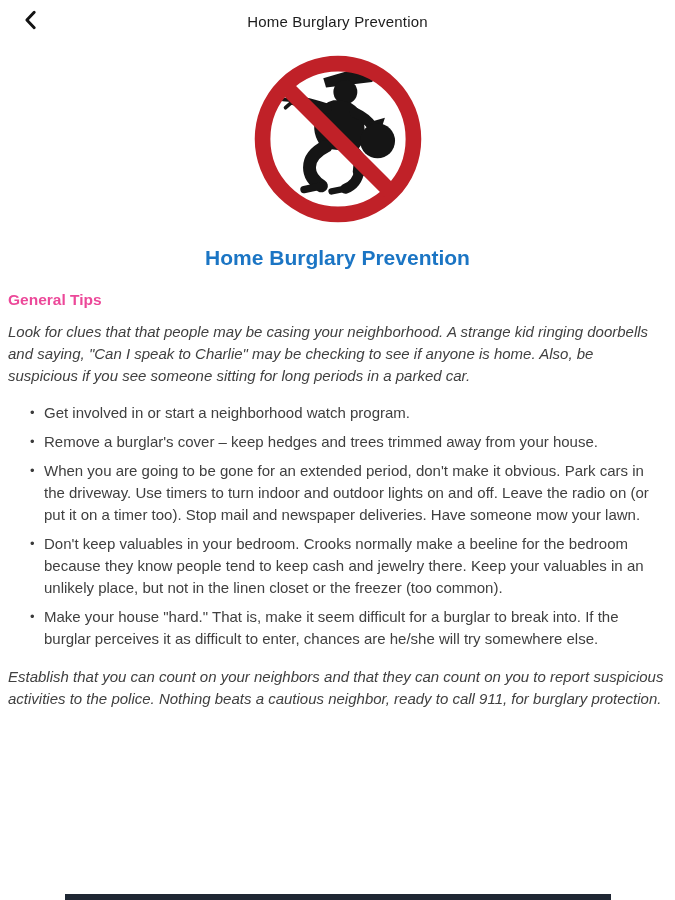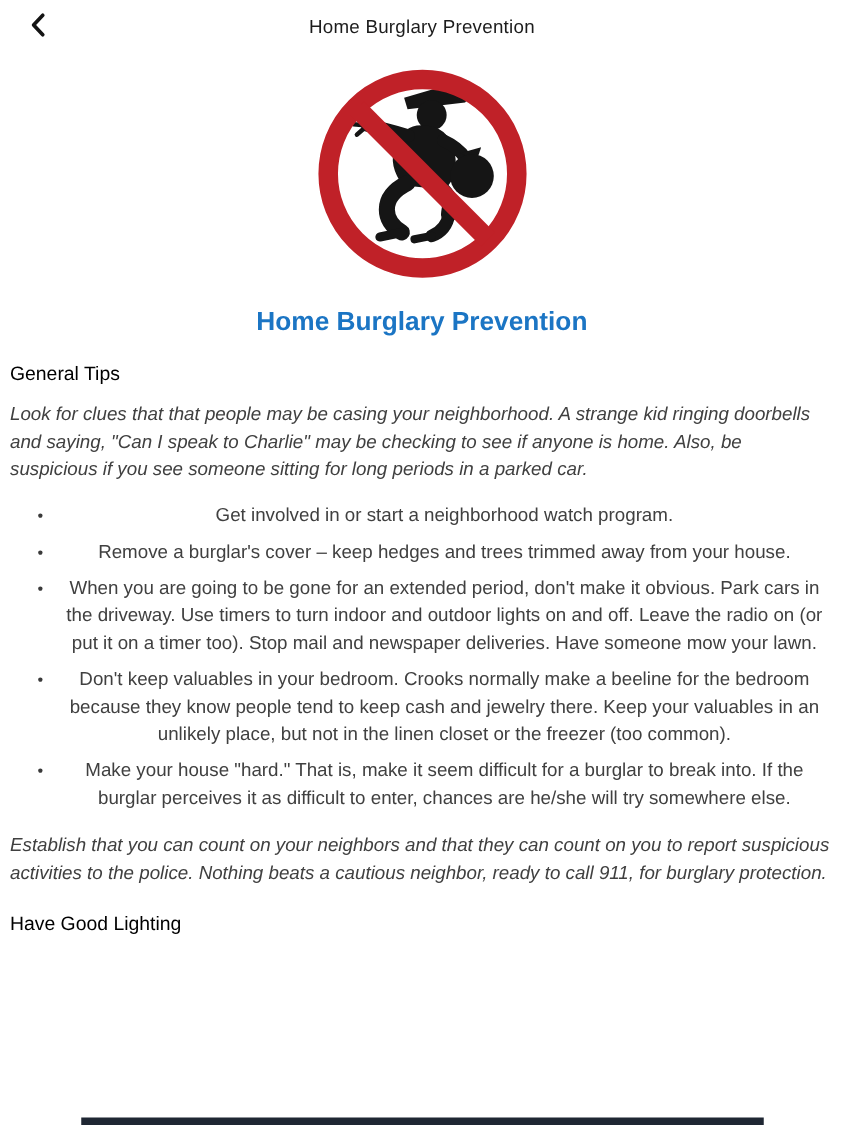--- a/index.html
+++ b/index.html
@@ -42,22 +42,22 @@
     font-size: 21px;
     margin: 15px 0 8px 0;
   }
   .content {
     padding: 0 8px;
     font-size: 15px;
     line-height: 22px;
   }
   .content h2 {
     font-size: 15.5px;
-    font-weight: normal;
-    color: #000000;
+    font-weight: bold;
+    color: #ec4899;
     margin: 20px 0 11px 0;
     line-height: 20px;
   }
   .content p {
     margin: 11px 0 13px 0;
     font-style: italic;
   }
   ul.tips {
     list-style: none;
     margin: 15px 0 16px 0;
@@ -66,21 +66,21 @@
   ul.tips li {
     display: flex;
     margin-bottom: 7px;
   }
   ul.tips .dot {
     flex: 0 0 14px;
     font-size: 13px;
     color: #3a3a3a;
     line-height: 22px;
   }
-  ul.tips .li-text { flex: 1; text-align: center; }
+  ul.tips .li-text { flex: 1; }
   .bottom-bar {
     position: absolute;
     left: 65px;
     bottom: 0;
     width: 546px;
     height: 6px;
     background: #1f2733;
   }
 </style>
 </head>
@@ -157,18 +157,17 @@
         <span class="li-text">Don't keep valuables in your bedroom. Crooks normally make a beeline for the bedroom because they know people tend to keep cash and jewelry there. Keep your valuables in an unlikely place, but not in the linen closet or the freezer (too common).</span>
       </li>
       <li>
         <span class="dot">•</span>
         <span class="li-text">Make your house "hard." That is, make it seem difficult for a burglar to break into. If the burglar perceives it as difficult to enter, chances are he/she will try somewhere else.</span>
       </li>
     </ul>
 
     <p>Establish that you can count on your neighbors and that they can count on you to report suspicious activities to the police. Nothing beats a cautious neighbor, ready to call 911, for burglary protection.</p>
 
-    <h2>Have Good Lighting</h2>
 
   </div>
 </div>
 
 <div class="bottom-bar"></div>
 
 </body></html>

